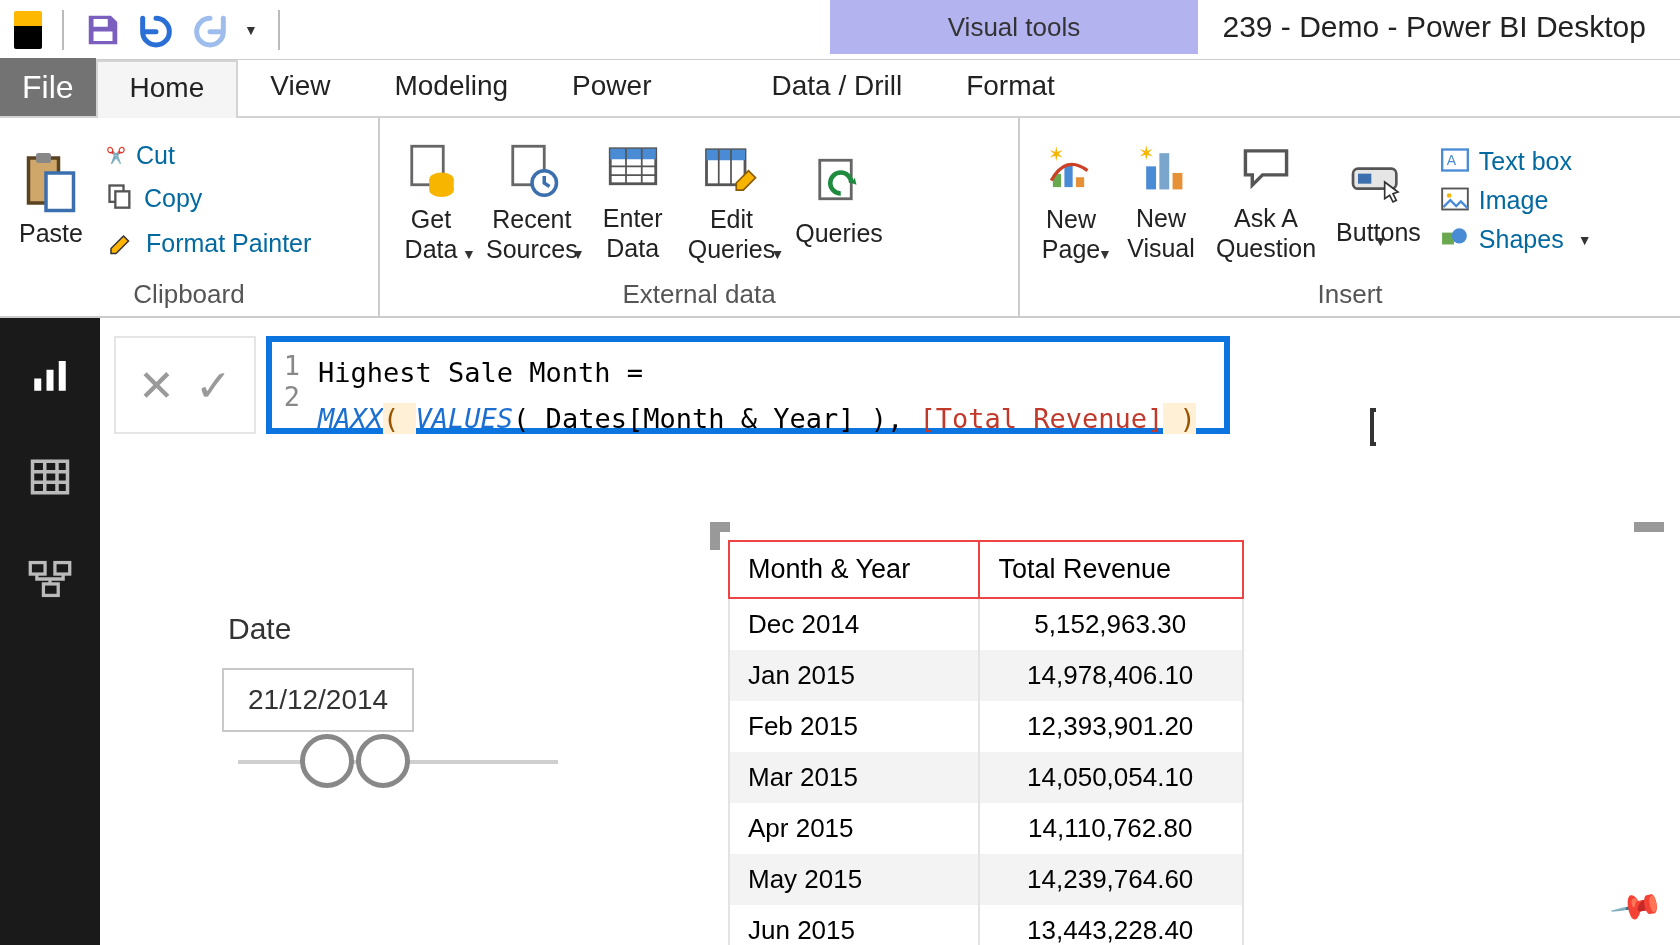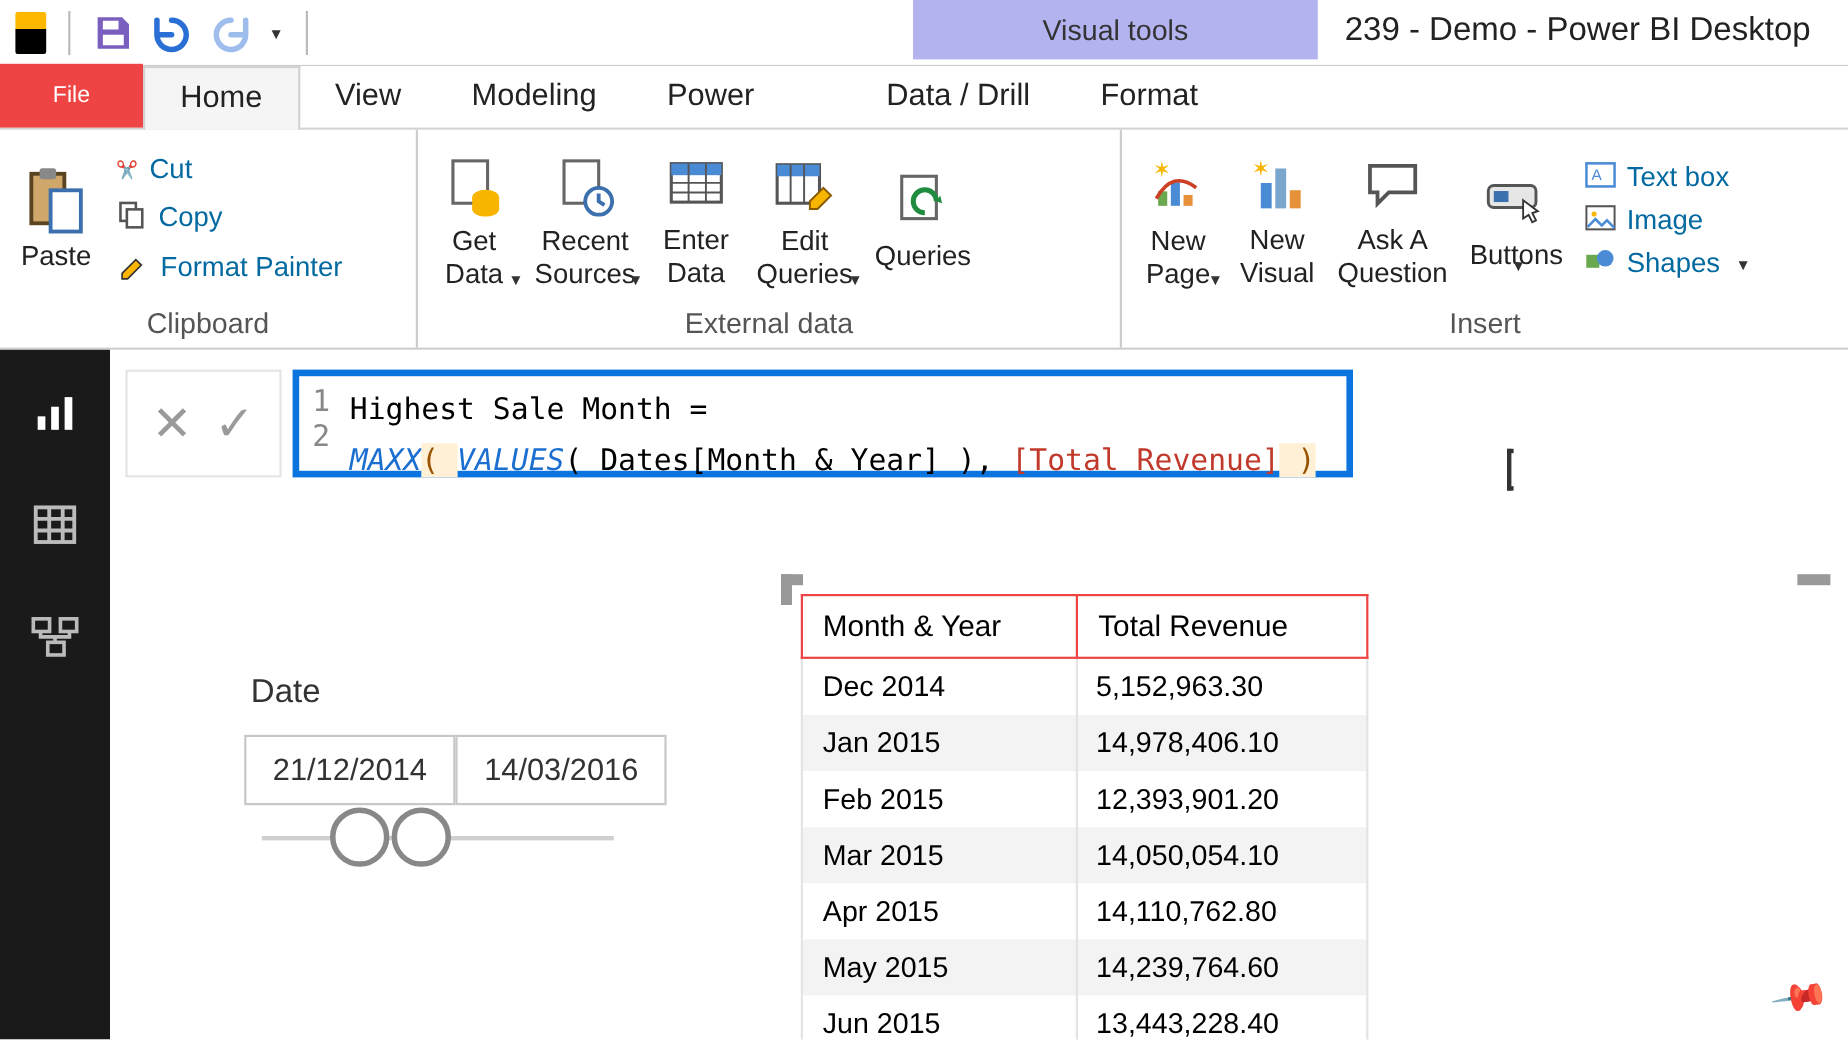--- a/index.html
+++ b/index.html
@@ -6,21 +6,21 @@
 body { font-family:"Segoe UI", Arial, sans-serif; background:#fff; width:1680px; height:945px; overflow:hidden; position:relative; }
 .title-row { height:60px; display:flex; align-items:center; border-bottom:1px solid #ccc; }
 .qat { display:flex; align-items:center; gap:14px; padding:0 14px; height:100%; }
 .qat .divider { width:2px; height:40px; background:#bbb; margin:0 6px; }
 .logo { width:28px; height:38px; background:linear-gradient(to bottom,#ffb800 0 40%,#000 40% 100%); border-radius:2px; }
 .save-ic svg,.undo-ic svg,.redo-ic svg { display:block; }
 .qat-drop { font-size:14px; color:#333; }
 .contextual-tab { position:absolute; left:830px; top:0; width:368px; height:54px; background:#b3b3f0; color:#333; font-size:26px; display:flex; align-items:center; justify-content:center; }
 .app-title { position:absolute; right:34px; top:10px; font-size:30px; color:#222; }
 .tabs-row { height:58px; display:flex; align-items:flex-end; border-bottom:2px solid #d3d3d3; }
-.file-tab { background:#ef4444; color:#fff; font-size:21px; padding:12px 48px; height:58px; display:flex; align-items:center; }
+.file-tab { background:#737373; color:#fff; font-size:32px; padding:12px 22px; height:58px; display:flex; align-items:center; }
 .tab { font-size:28px; color:#222; padding:10px 32px 14px; cursor:pointer; }
 .tab.active { background:#f5f5f5; border:2px solid #d3d3d3; border-bottom:none; margin-bottom:-2px; }
 .tab-gap { width:56px; }
 .ribbon { height:200px; border-bottom:2px solid #ccc; display:flex; background:#fff; }
 .ribbon .group { border-right:2px solid #ccc; display:flex; flex-direction:column; justify-content:flex-end; padding:10px 16px 6px; }
 .ribbon .group.last { border-right:none; }
 .group-body { flex:1; display:flex; align-items:center; gap:20px; }
 .group-label { text-align:center; font-size:26px; color:#555; padding-top:6px; }
 .vlabel { font-size:25px; color:#222; text-align:center; line-height:1.18; }
 .hlabel { font-size:25px; color:#0369a1; }
@@ -47,21 +47,21 @@
 .date-box { border:2px solid #c8c8c8; padding:14px 24px; font-size:28px; color:#333; }
 .slider-track { margin-top:28px; height:4px; background:#cfcfcf; position:relative; width:320px; margin-left:16px; }
 .slider-thumb { position:absolute; top:-26px; width:54px; height:54px; border:5px solid #888; border-radius:50%; background:#fff; }
 .table-card { position:absolute; top:222px; left:628px; width:516px; }
 .table-handle { position:absolute; top:-18px; left:-18px; width:20px; height:28px; border-left:10px solid #999; border-top:10px solid #999; }
 .table-handle-r { position:absolute; top:-18px; right:-420px; width:30px; height:10px; background:#999; }
 .tbl { width:100%; border-collapse:collapse; }
 .tbl th { text-align:left; font-weight:400; font-size:27px; padding:12px 18px; border:2px solid #ef4444; }
 .tbl td { font-size:26px; padding:10px 18px; border-left:2px solid #e3e3e3; border-right:2px solid #e3e3e3; }
 .tbl tbody tr:nth-child(even){ background:#f3f3f3; }
-.tbl td.num { text-align:left;padding-left:16px; }
+.tbl td.num { text-align:center;padding-left:16px; }
 .subscribe { position:absolute; right:22px; bottom:18px; font-size:34px; color:#2b6fcf; transform:rotate(35deg); }
 </style>
 </head>
 <body>
 
 <div class="title-row">
   <div class="qat">
     <div class="logo"></div>
     <div class="divider"></div>
     <span class="save-ic">
@@ -332,21 +332,20 @@
         <div class="line"><span class="tok-fn">MAXX</span><span class="tok-par">( </span><span class="tok-fn">VALUES</span><span>( Dates[Month &amp; Year] ), </span><span class="tok-meas">[Total Revenue]</span><span class="tok-par"> )</span></div>
       </div>
     </div>
     <div class="caret-cursor"></div>
   </div>
 
   <div class="date-card">
     <div class="date-title">Date</div>
     <div class="date-boxes">
       <div class="date-box">21/12/2014</div>
-      <div class="date-box">14/03/2016</div>
     </div>
     <div class="slider-track">
       <div class="slider-thumb" style="left:62px"></div>
       <div class="slider-thumb" style="left:118px"></div>
     </div>
   </div>
 
   <div class="table-card">
     <div class="table-handle"></div>
     <div class="table-handle-r"></div>

